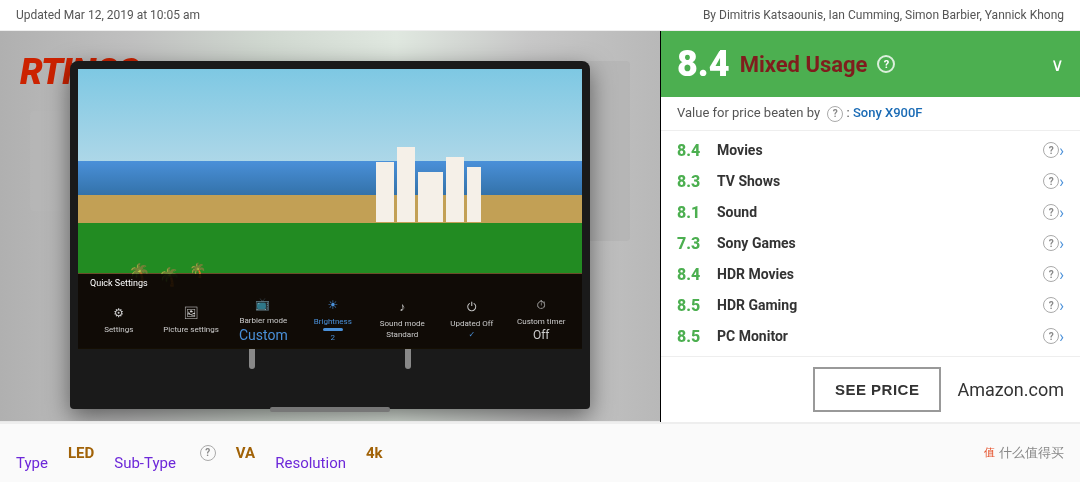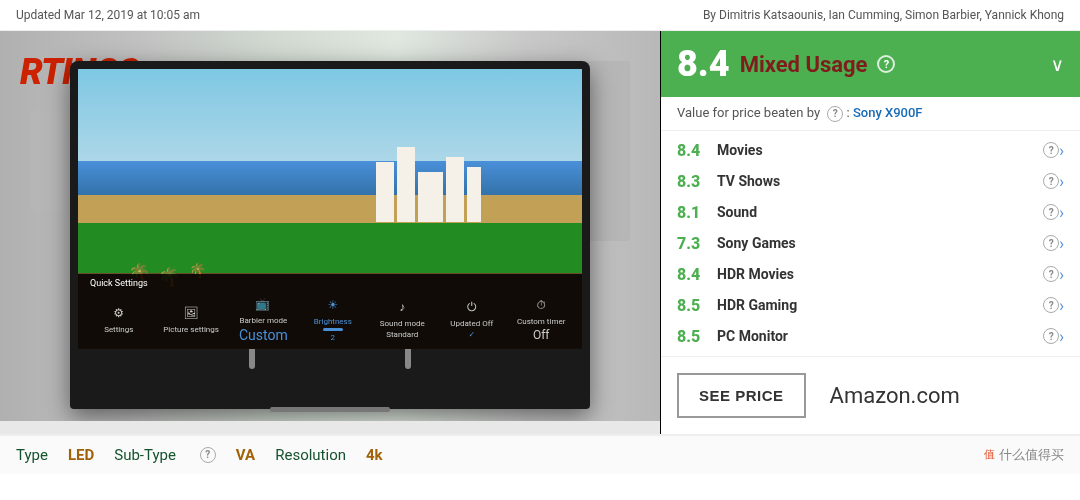--- a/index.html
+++ b/index.html
@@ -338,40 +338,41 @@
       font-weight: 600;
       font-size: 13px;
       text-decoration: none;
       cursor: pointer;
     }
 
     
     .cta-section {
       display: flex;
       align-items: center;
-      padding: 16px 16px;
+      padding: 10px 16px;
       border-top: 1px solid #eee;
-      gap: 24px;
+      gap: 16px;
+      justify-content: flex-end;
     }
 
     .see-price-btn {
       padding: 12px 20px;
       border: 2px solid #999;
       background: #fff;
       font-size: 15px;
       font-weight: 800;
       color: #333;
       letter-spacing: 0.5px;
       cursor: pointer;
       text-transform: uppercase;
       min-width: 120px;
     }
 
     .retailer-name {
-      font-size: 22px;
+      font-size: 18px;
       color: #333;
       font-weight: 400;
     }
 
     
     .bottom-info-bar {
       padding: 10px 16px;
       border-top: 2px solid #eee;
       display: flex;
       align-items: center;
@@ -381,21 +382,22 @@
 
     .specs-row {
       display: flex;
       align-items: center;
       gap: 20px;
       font-size: 15px;
     }
 
     .spec-label {
       font-weight: 400;
-      color: #14532d;
+      color: #6d28d9;
+      margin-top: 20px;
     }
 
     .spec-value {
       font-weight: 700;
       color: #a16207;
     }
 
     .watermark {
       font-size: 13px;
       color: #888;

